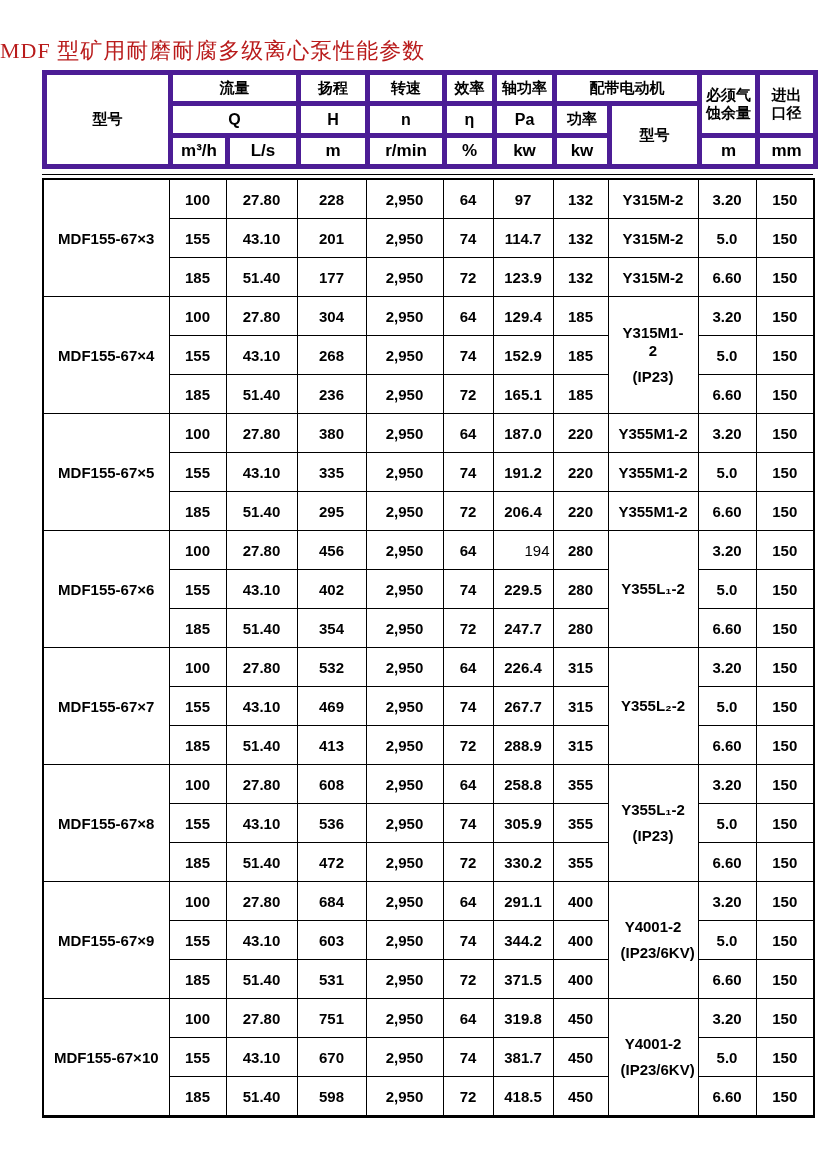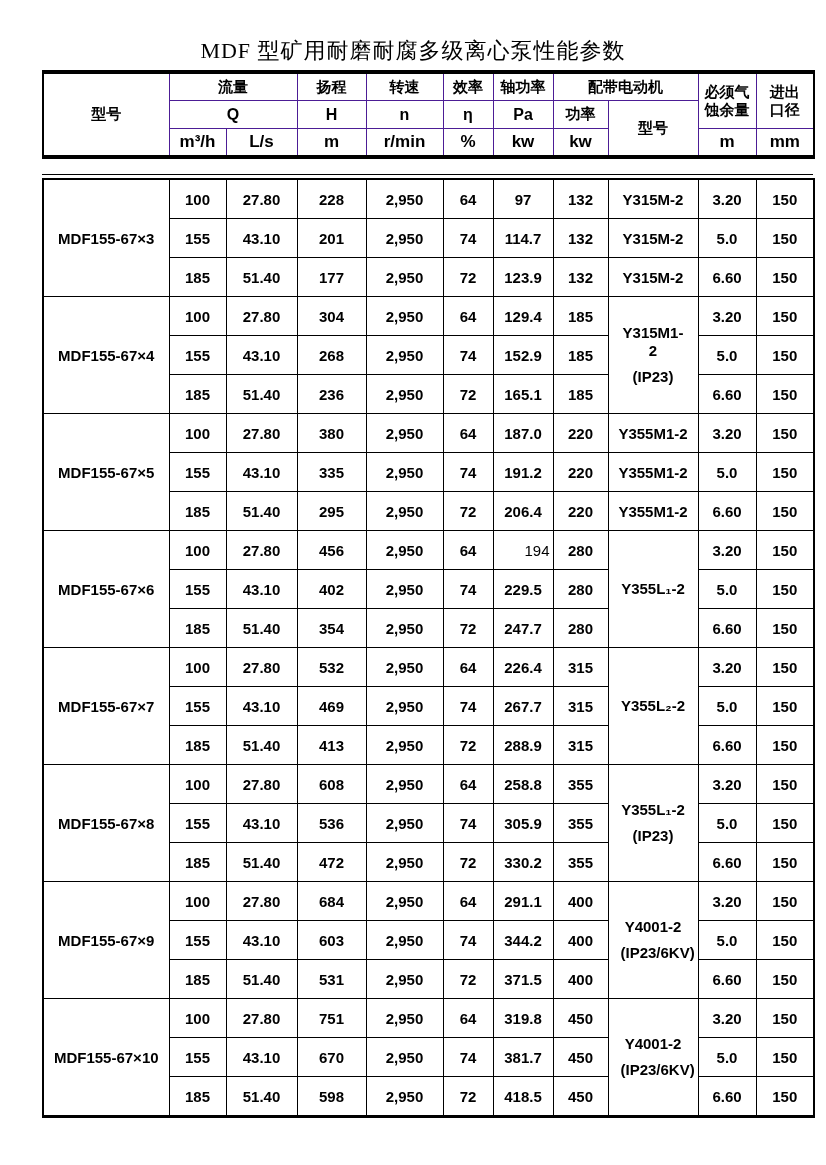--- a/index.html
+++ b/index.html
@@ -1,34 +1,34 @@
 <!DOCTYPE html>
 <html><head>
 <meta charset="utf-8">
 <style>
   html,body{margin:0;padding:0;background:#fff;}
   body{
     position:relative;width:826px;height:1165px;
     font-family:"Liberation Sans","DejaVu Sans",sans-serif;color:#000;
   }
   .doc-title{
-    position:absolute;top:36px;left:0;width:826px;text-align:center;
+    position:absolute;top:36px;left:0;width:826px;text-align:left;
     font-family:"Liberation Serif","DejaVu Serif",serif;
-    font-size:22px;letter-spacing:1px;color:#000000;white-space:nowrap;
+    font-size:22px;letter-spacing:1px;color:#b91c1c;white-space:nowrap;
   }
   table{border-collapse:collapse;table-layout:fixed;}
   td{text-align:center;vertical-align:middle;padding:0;overflow:hidden;}
 
   
   .header-table{
     position:absolute;left:42px;top:70px;width:771px;
     border-top:4px solid #000;border-bottom:4px solid #000;
     border-left:2px solid #000;border-right:2px solid #000;
   }
-  .header-table td{border:1px solid #4c1d95;font-weight:bold;}
+  .header-table td{border:5px solid #4c1d95;font-weight:bold;}
   .hr1 td{height:26px;}
   .hr2 td{height:27px;}
   .hr3 td{height:26px;}
   .zh{font-size:15px;}
   .sym{font-size:16px;}
   .unit{font-size:17px;}
   .two-line div{line-height:18px;}
 
   
   .body-wrap{position:absolute;left:42px;top:174px;width:771px;}

